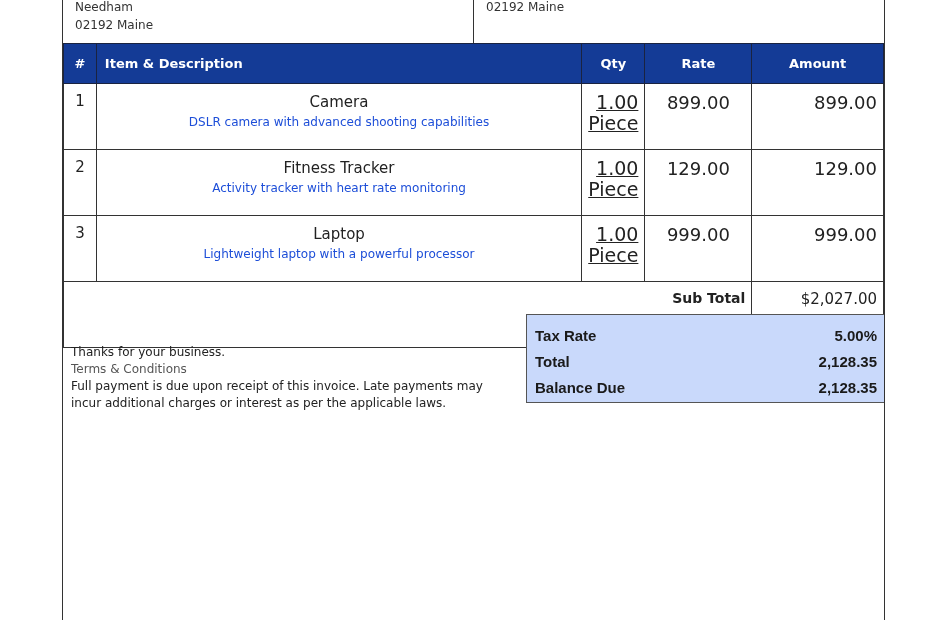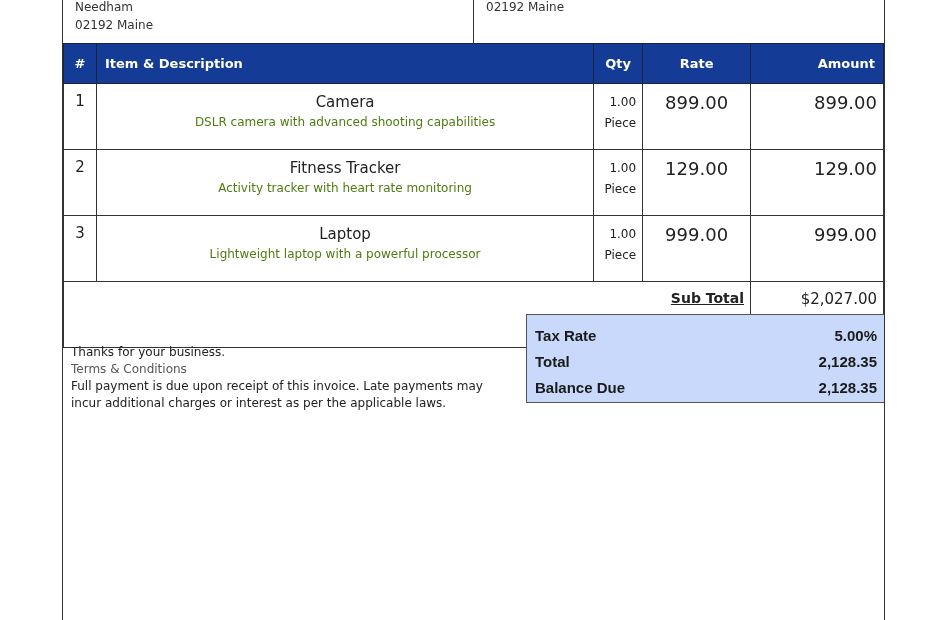--- a/index.html
+++ b/index.html
@@ -50,29 +50,29 @@
       padding: 8px 6px 0 6px;
       height: 66px;
     }
     .c-num { width: 33px; text-align: center; }
     .c-desc { width: 498px; text-align: center; }
     .c-qty { width: 49px; text-align: right; }
     .c-rate { width: 108px; text-align: center; }
     .c-amt { width: 133px; text-align: right; }
     th.c-desc { text-align: left; }
     th.c-qty { text-align: center; }
-    th.c-amt { text-align: right; }
+    th.c-amt { text-align: center; }
     td.c-num { font-size: 15px; padding-top: 9px; }
     .item-name { font-size: 15px; color: #222; line-height: 20px; }
-    .item-desc { font-size: 12px; color: #4d7c0f; line-height: 20px; }
-    td.c-qty { font-size: 12px; line-height: 21px; padding: 8px 2px 0 2px; text-align: right; }
+    .item-desc { font-size: 12px; color: #1d4ed8; line-height: 20px; }
+    td.c-qty { font-size: 19px; line-height: 21px; padding: 8px 2px 0 2px; text-align: right; text-decoration: underline; }
     td.c-rate, td.c-amt { font-size: 18px; padding-top: 9px; }
     td.c-amt { padding-right: 7px; }
     .subtotal-row td { height: 25px; padding: 2px 7px 0 7px; font-size: 14px; vertical-align: middle; }
-    .subtotal-row .lbl { text-align: right; font-weight: bold; border-right: 1.5px solid #333; text-decoration: underline; }
+    .subtotal-row .lbl { text-align: right; font-weight: bold; border-right: 1.5px solid #333; }
     .subtotal-row .val { text-align: right; font-size: 15px; }
     
     .notes {
       position: absolute; left: 8px; top: 346px; width: 440px;
       font-size: 12px; color: #222; line-height: 17px;
     }
     .notes .thanks { }
     .notes .terms-title { color: #555; }
     
     .summary {

